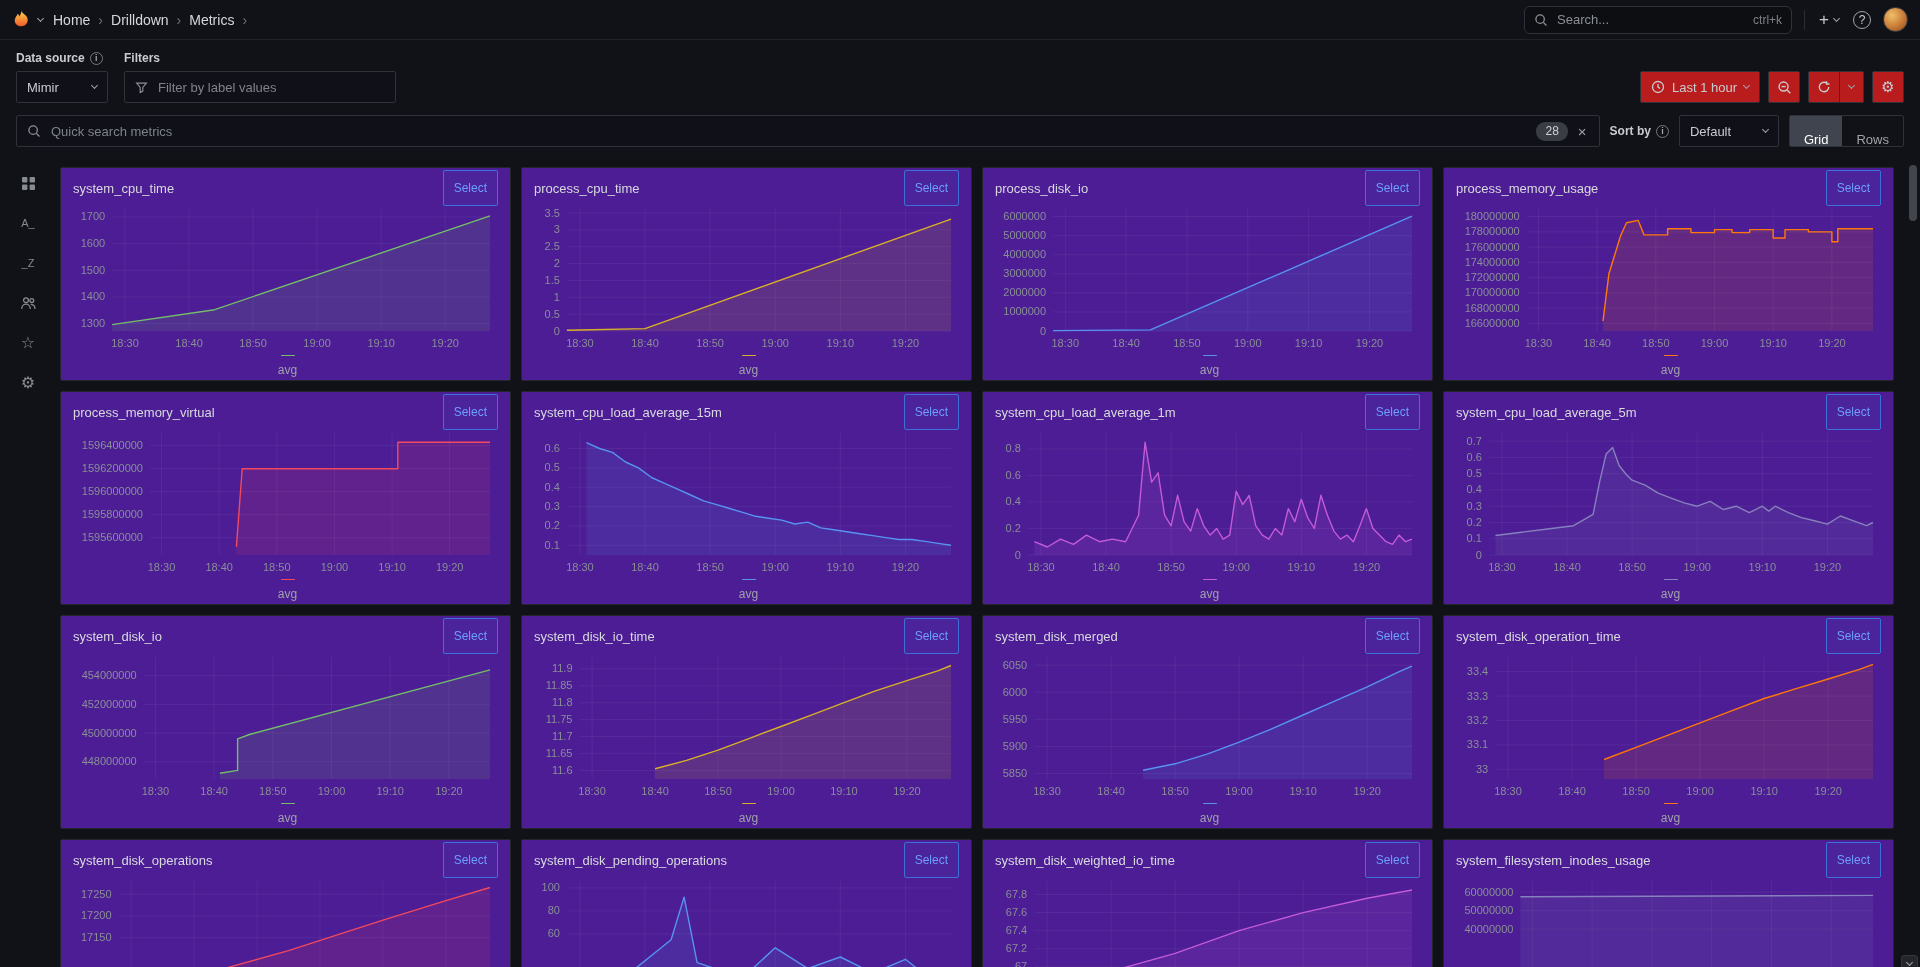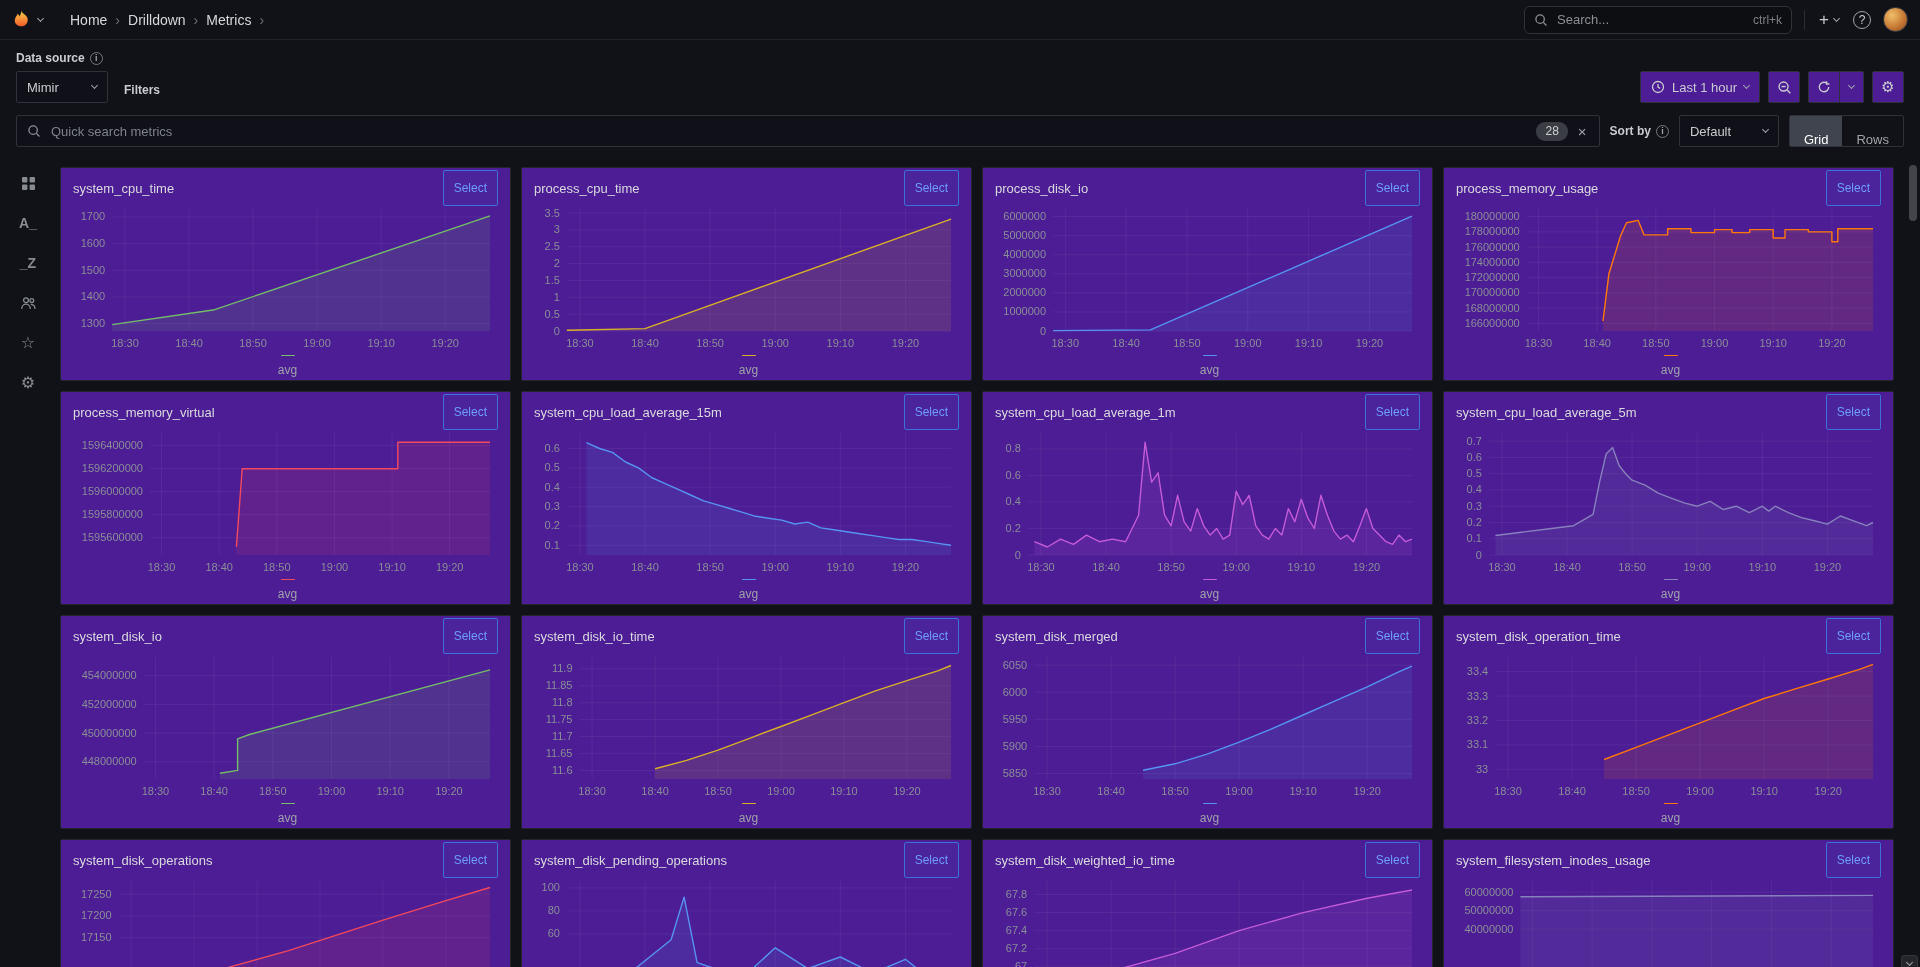--- a/index.html
+++ b/index.html
@@ -11,21 +11,21 @@
   input { font-family:inherit; }
 
   
   .topnav { height:40px; display:flex; align-items:center; justify-content:space-between;
     padding:0 12px 0 10px; background:#111217; border-bottom:1px solid #1f222a; }
   .nav-left { display:flex; align-items:center; gap:6px; }
   .logo { display:flex; align-items:center; }
   .chev { display:inline-block; width:6px; height:6px; border-right:1.5px solid currentColor;
     border-bottom:1.5px solid currentColor; transform:rotate(45deg); margin-top:-3px; }
   .chev.sm { width:5px; height:5px; color:#9fa3aa; }
-  .breadcrumb { display:flex; gap:8px; margin-left:21px; }
+  .breadcrumb { display:flex; gap:8px; margin-left:4px; }
   .breadcrumb a { color:#d5d7db; text-decoration:none; font-size:14px; }
   .breadcrumb .sep { color:#6e7278; font-size:14px; }
   .nav-right { display:flex; align-items:center; gap:12px; }
   .global-search { width:268px; height:28px; display:flex; align-items:center; gap:7px;
     background:#0d0e12; border:1px solid #2f323a; border-radius:6px; padding:0 9px; color:#8b8f96; }
   .global-search input { flex:1; background:none; border:none; outline:none; color:#c9cbd1; font-size:13px; min-width:0; }
   .global-search input::placeholder { color:#8b8f96; }
   .kbd { font-size:12px; color:#7d8187; }
   .nav-divider { width:1px; height:20px; background:#2a2d33; }
   .icon-btn { background:none; border:none; color:#c9cbd1; display:flex; align-items:center;
@@ -45,21 +45,21 @@
     color:#9fa3aa; font-size:9px; font-style:normal; display:inline-flex; align-items:center;
     justify-content:center; line-height:1; }
   .input { height:32px; background:#101118; border:1px solid #2f323a; border-radius:2px;
     display:flex; align-items:center; gap:8px; padding:0 10px; color:#c9cbd1; font-size:13px; }
   .input input { flex:1; background:none; border:none; outline:none; color:#c9cbd1; font-size:13px; min-width:0; }
   .input input::placeholder { color:#7e828a; }
   button.input { justify-content:space-between; }
   .ds-select { min-width:92px; gap:14px; }
   .filter-input { width:272px; color:#8b8f96; }
   .time-controls { margin-left:auto; display:flex; align-items:center; gap:8px; }
-  .tbtn { height:32px; background:#4c1d95; border:1px solid #2f323a; border-radius:2px;
+  .tbtn { height:32px; background:#b91c1c; border:1px solid #2f323a; border-radius:2px;
     color:#c9cbd1; display:flex; align-items:center; gap:7px; font-size:13px; padding:0 10px; }
   .tbtn.sq { width:32px; justify-content:center; padding:0; }
   .split { display:flex; }
   .split .tbtn:first-child { border-radius:2px 0 0 2px; }
   .split .tbtn:last-child { border-radius:0 2px 2px 0; border-left:none; width:24px; }
   .tbtn.ghost { font-size:15px; }
 
   
   .search-row { display:flex; align-items:center; gap:10px; padding:2px 16px 10px; }
   .metrics-search { flex:1; color:#8b8f96; }
@@ -71,21 +71,21 @@
   .seg { display:flex; border:1px solid #2f323a; border-radius:2px; overflow:hidden; height:32px; }
   .seg-btn { background:transparent; border:none; color:#9fa3aa; font-size:13px; padding:16px 14px; }
   .seg-btn.active { background:#3f444e; color:#ffffff; }
 
   
   .content { position:relative; height:calc(967px - 150px); display:flex; overflow:hidden; }
   .rail { width:56px; padding-top:14px; display:flex; flex-direction:column; align-items:center;
     gap:16px; flex-shrink:0; }
   .rail button { background:none; border:none; color:#878b92; font-size:16px; line-height:1;
     display:flex; align-items:center; justify-content:center; width:28px; height:24px; }
-  .rail .txt-icon { font-size:14px; font-weight:700; letter-spacing:0; }
+  .rail .txt-icon { font-size:11px; font-weight:400; letter-spacing:0; }
   .grid { flex:1; display:grid; grid-template-columns:repeat(4,1fr); grid-auto-rows:214px;
     gap:10px; margin:10px 26px 0 4px; }
   .panel { background:#4c1d95; border:1px solid #23262c; border-radius:2px;
     padding:7px 12px 2px; display:flex; flex-direction:column; }
   .panel-head { display:flex; align-items:center; justify-content:space-between; height:26px; margin-bottom:2px; }
   .panel-title { margin:0; font-size:13px; font-weight:500; color:#d8d9dd; }
   .select-btn { background:rgba(61,113,217,0.08); border:1px solid #3d71d9; color:#6e9fff;
     border-radius:2px; font-size:12px; padding:2px 10px; height:36px; line-height:1; }
   .chart { height:152px; }
   .legend { display:flex; align-items:center; gap:7px; height:22px; padding-left:4px;flex-direction:column; }
@@ -157,20 +157,28 @@
     </div>
     <button class="input ds-select">
       <span>Mimir</span>
       <span class="chev sm"></span>
     </button>
   </div>
   <div class="fgroup">
     <div class="flabel">
       <span>Filters</span>
     </div>
+    <div class="input filter-input">
+      <span style="display:flex">
+        <svg width="13" height="13" viewBox="0 0 16 16" fill="none" stroke="currentColor" stroke-width="1.4">
+            <path d="M2 2.6h12L9.6 7.8v4.6l-3.2 1.8V7.8z"></path>
+          </svg>
+      </span>
+      <input placeholder="Filter by label values" style="">
+    </div>
   </div>
   <div class="time-controls">
     <button class="tbtn">
       <span style="display:flex">
         <svg width="14" height="14" viewBox="0 0 16 16" fill="none" stroke="currentColor" stroke-width="1.5">
             <circle cx="8" cy="8" r="6.3"></circle>
             <path d="M8 4.6V8.2l2.3 1.4"></path>
           </svg>
       </span>
       <span>Last 1 hour</span>

